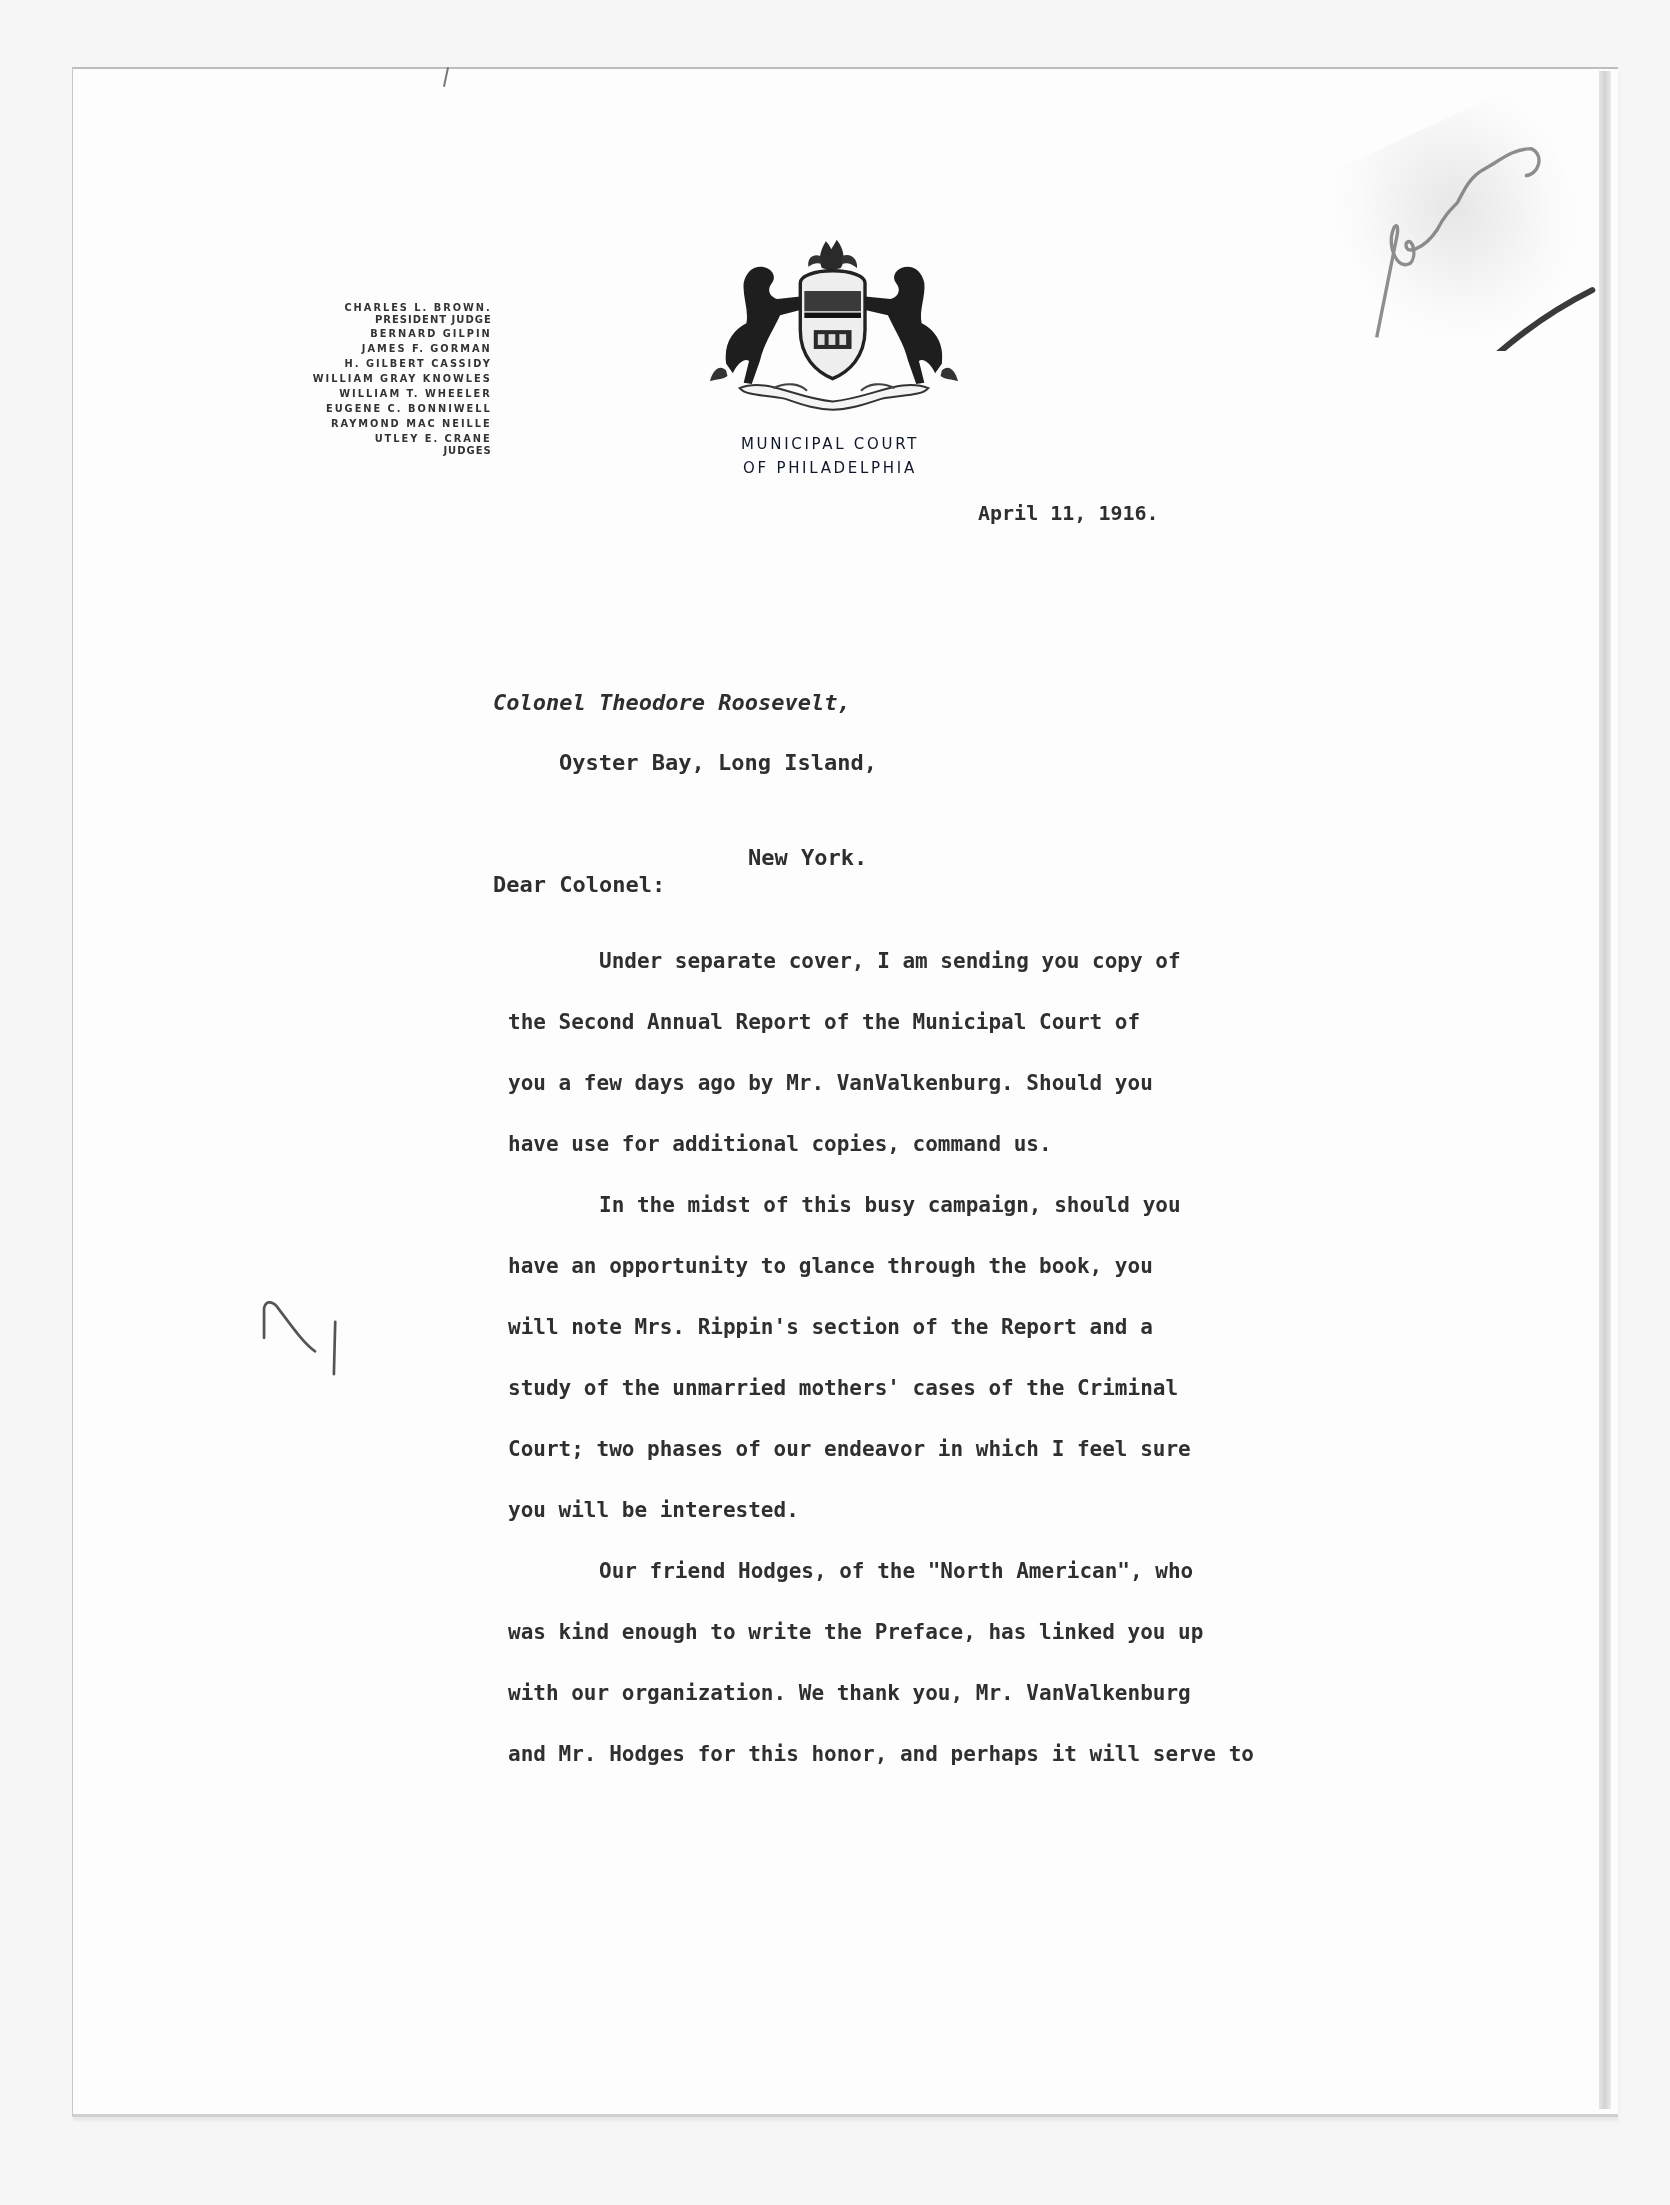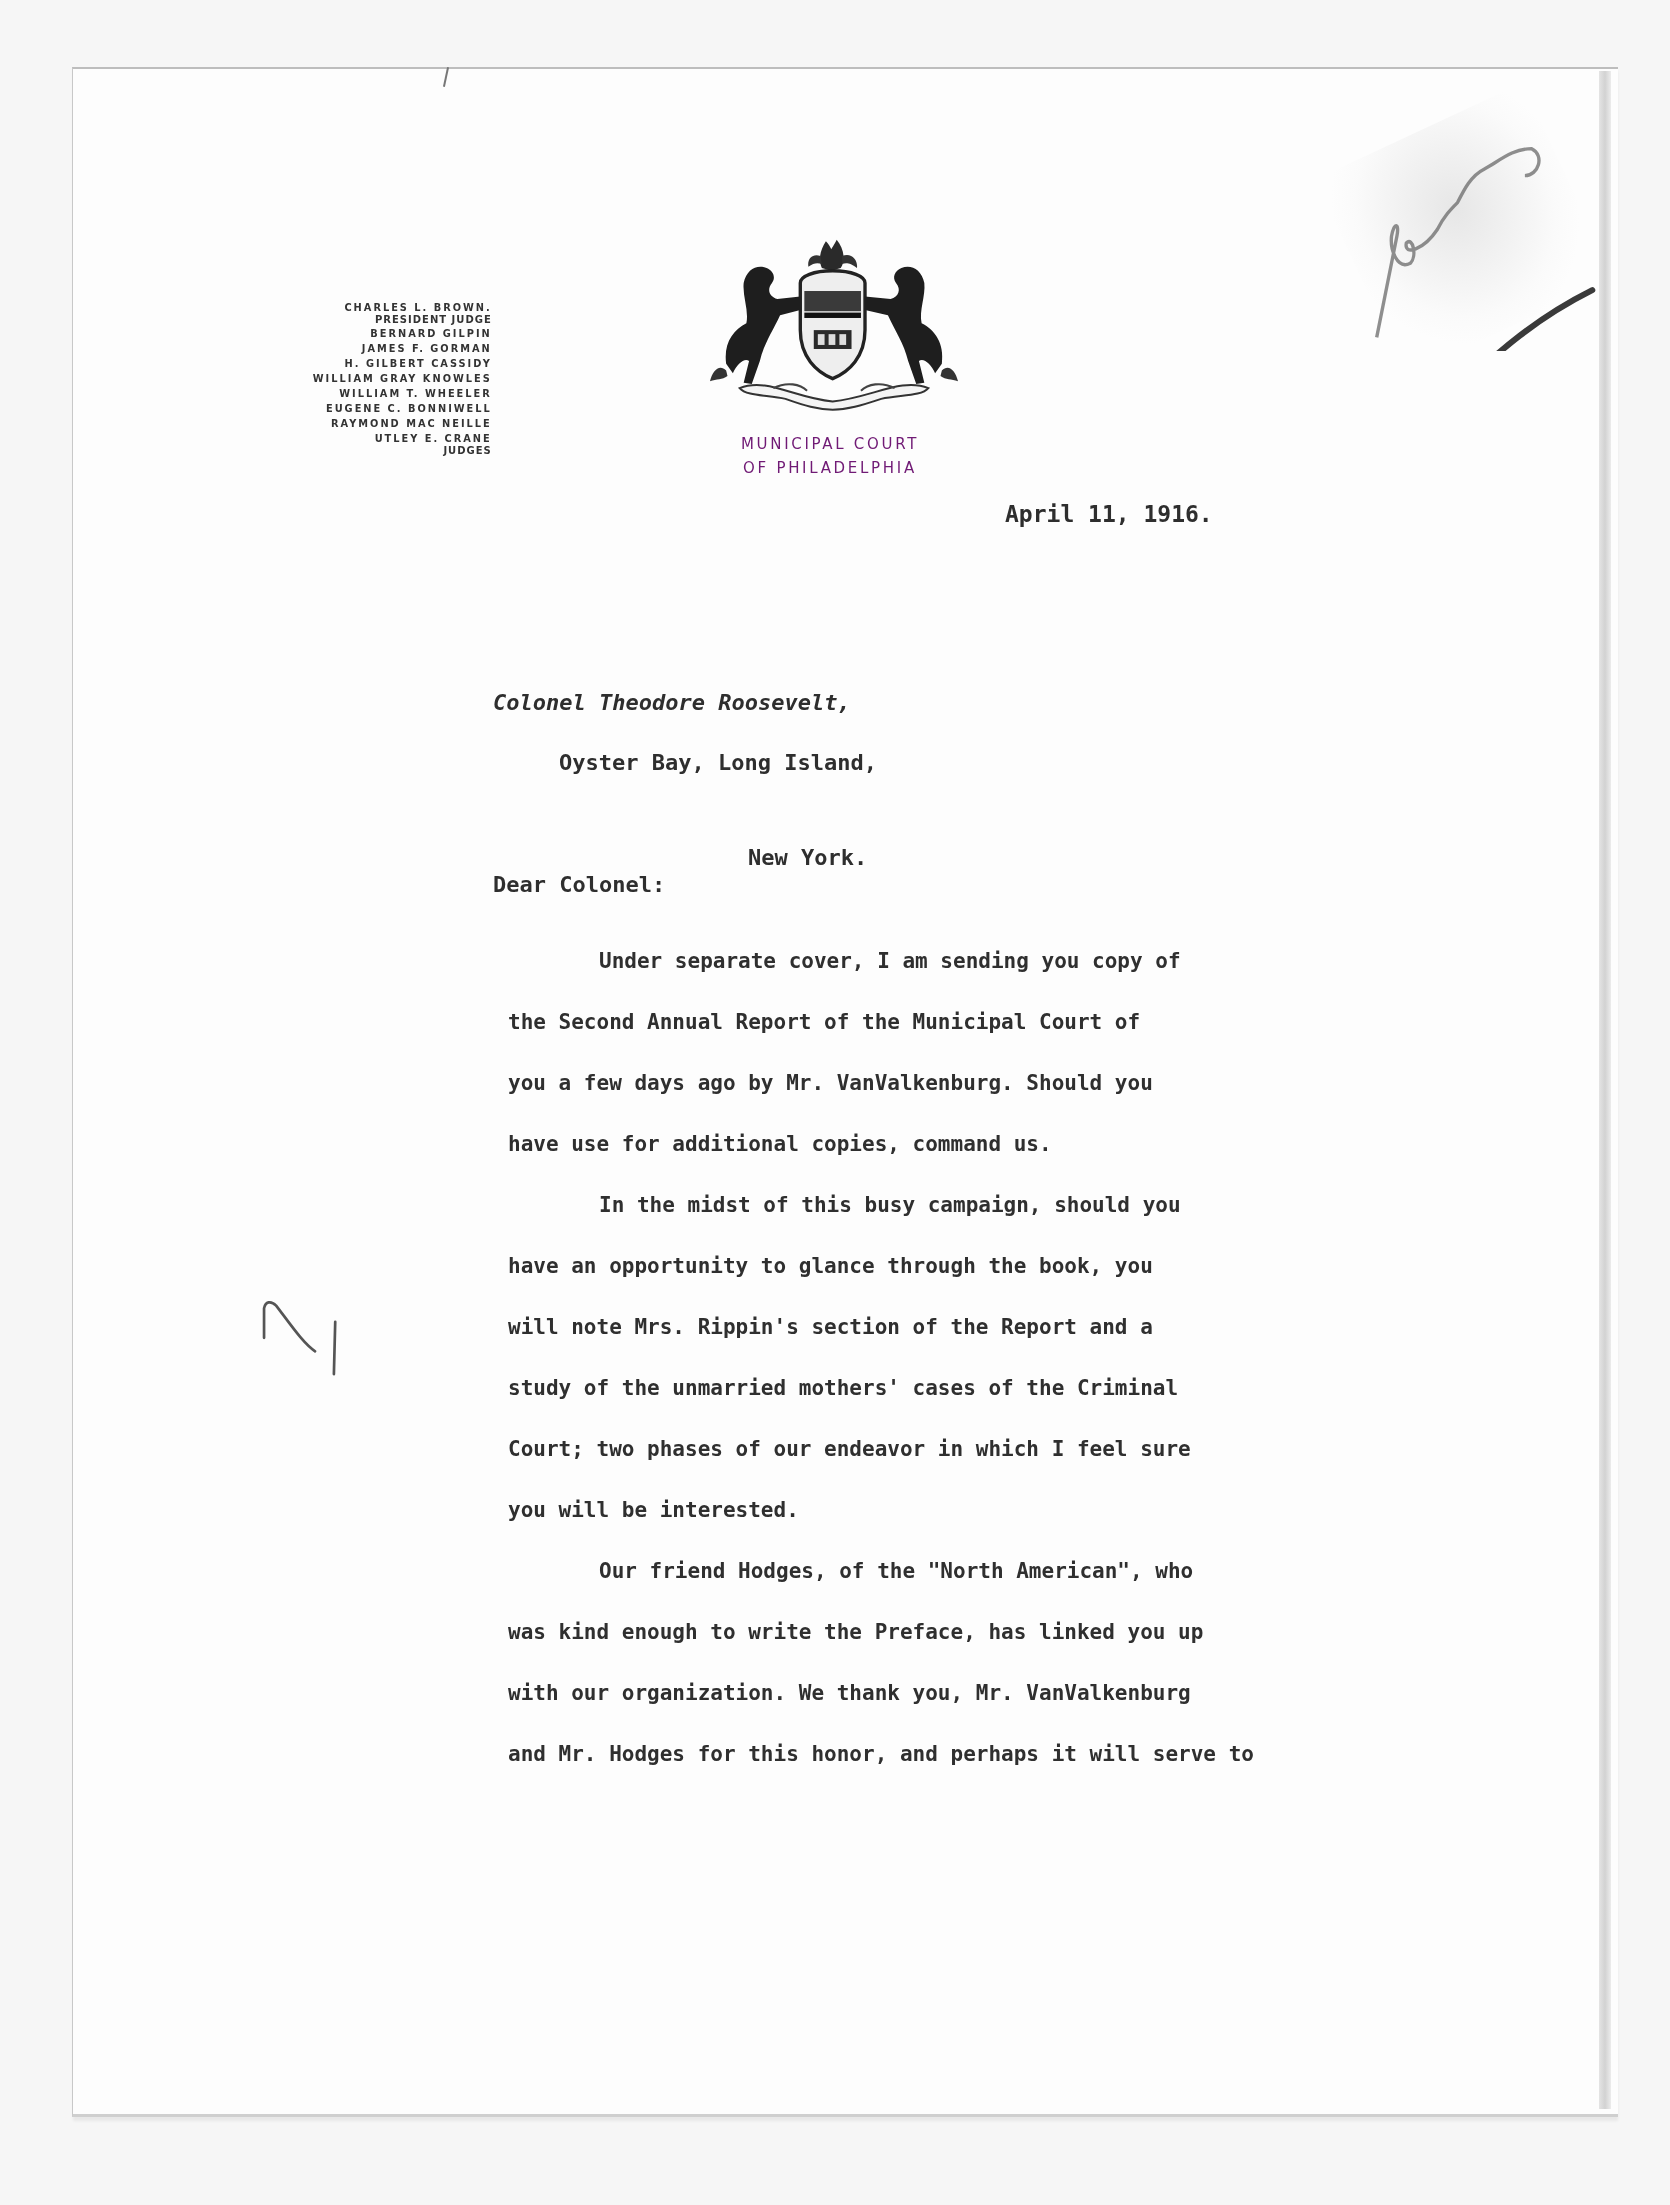--- a/index.html
+++ b/index.html
@@ -84,34 +84,34 @@
   }
   .court-name {
     position: absolute;
     left: 695px;
     top: 432px;
     width: 270px;
     text-align: center;
     font-family: "DejaVu Sans", sans-serif;
     font-size: 15px;
     letter-spacing: 2.7px;
-    color: #701a75;
+    color: #0f172a;
     line-height: 24px;
   }
 
   
   .type {
     font-family: "DejaVu Sans Mono", monospace;
     font-weight: bold;
     color: #2e2e2e;
     font-size: 22px;
     position: absolute;
     white-space: nowrap;
   }
-  .date { left: 1005px; top: 501px; font-size: 23px; }
+  .date { left: 978px; top: 501px; font-size: 20px; }
   .addr1 { left: 493px; top: 690px; font-style: italic; }
   .addr2 { left: 559px; top: 750px; }
   .addr3 { left: 748px; top: 811px; margin-top: 34px; }
   .salutation { left: 493px; top: 872px; }
 
   .body-lines {
     position: absolute;
     left: 486px;
     top: 931px;
     font-family: "DejaVu Sans Mono", monospace;

